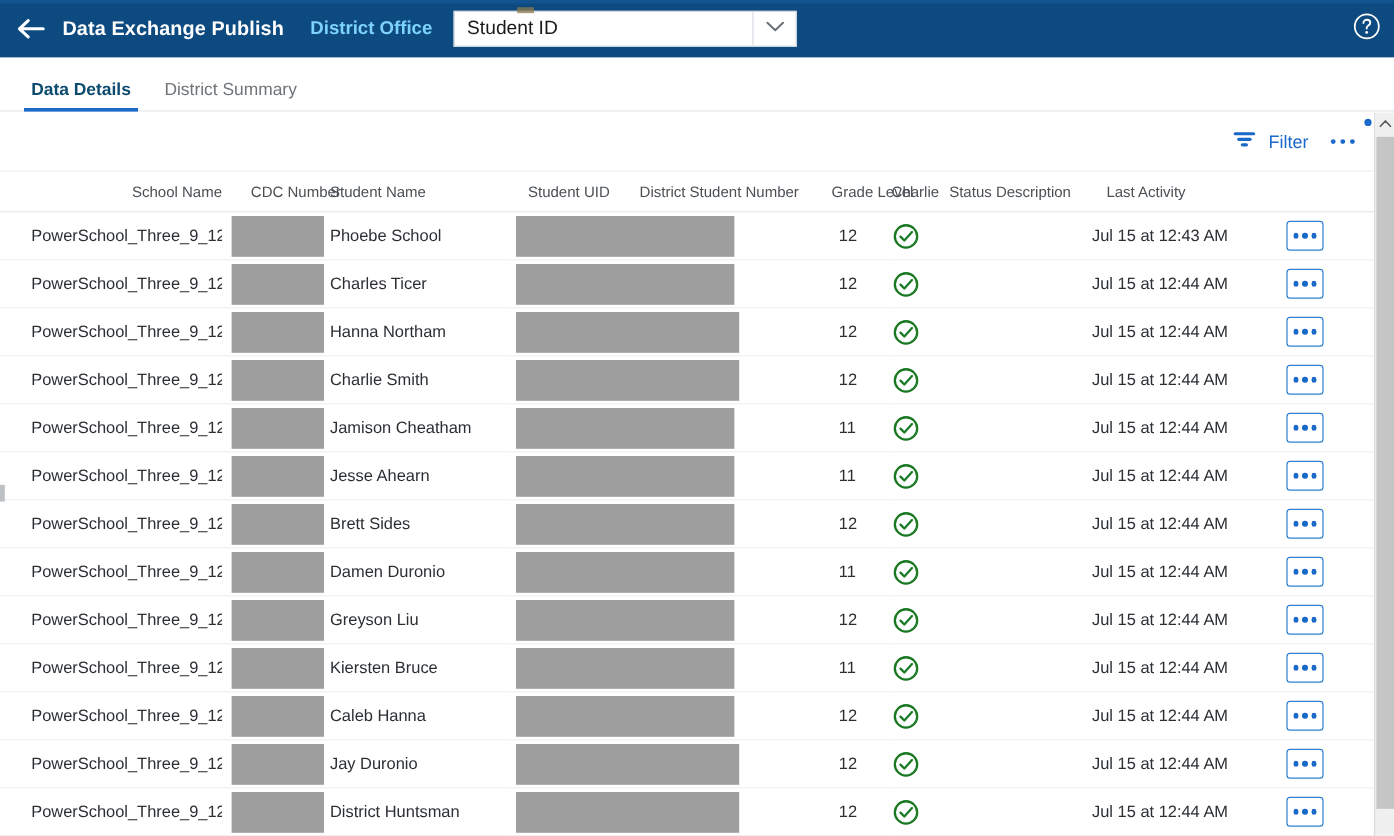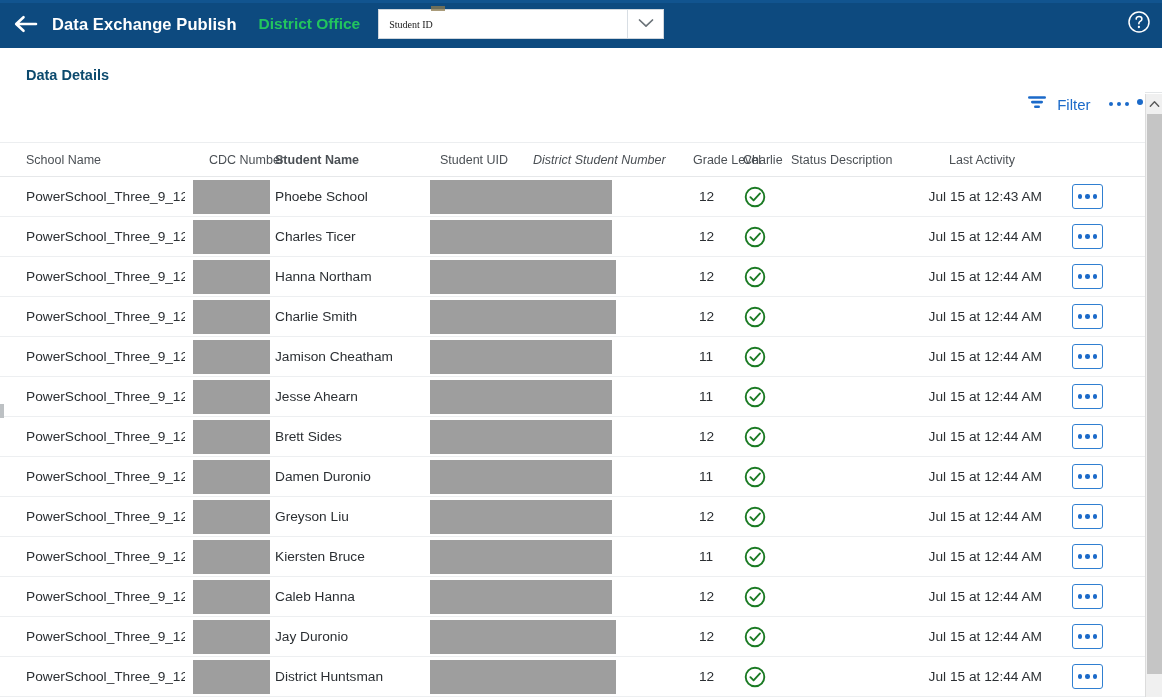--- a/index.html
+++ b/index.html
@@ -28,31 +28,31 @@
     display: flex; align-items: center; justify-content: center;
     cursor: pointer;
   }
   .back-btn svg { display: block; }
   .app-title {
     color: #ffffff; font-size: 16.5px; font-weight: bold;
     letter-spacing: .1px; white-space: nowrap;
     margin-right: 22px;
   }
   .org-name {
-    color: #22c55e; font-size: 15.5px; font-weight: bold;
+    color: #7dd3fc; font-size: 15.5px; font-weight: bold;
     white-space: nowrap; margin-right: 18px;
   }
   .select-wrap {
     position: relative; width: 286px; height: 30px;
     background: #ffffff; border: 1px solid #cfd6dd;
     display: flex; align-items: center;
   }
   .select-value {
-    flex: 1; padding-left: 10px; font-size: 10px; color: #1a1a1a;
-    white-space: nowrap; overflow: hidden; text-overflow: ellipsis; font-family: Liberation Serif, serif;
+    flex: 1; padding-left: 10px; font-size: 16px; color: #1a1a1a;
+    white-space: nowrap; overflow: hidden; text-overflow: ellipsis;
   }
   .select-arrow-box {
     width: 36px; height: 28px; border-left: 1px solid #d8dee4;
     display: flex; align-items: center; justify-content: center;
     cursor: pointer;
   }
   .sel-caret { display: block; }
   .select-notch {
     position: absolute; left: 52px; top: -4px; width: 14px; height: 5px;
     background: #8e7b4d; opacity: .75;
@@ -75,21 +75,21 @@
     font-size: 14.5px; color: #6f7478; cursor: pointer; white-space: nowrap;
   }
   .tab.active { color: #0c4a6e; font-weight: bold; }
   .tab.active::after {
     content: ""; position: absolute; left: 8px; right: 8px; bottom: -1px;
     height: 3px; background: #1b6ac9;
   }
 
   
   .toolbar {
-    position: absolute; left: 0; top: 80px; width: 1145px; height: 48px;
+    position: absolute; left: 0; top: 94px; width: 1145px; height: 48px;
     background: #ffffff;
     display: flex; align-items: center; justify-content: flex-end;
     padding-right: 14px;
   }
   .filter-group {
     display: flex; align-items: center; gap: 9px; cursor: pointer;
     margin-right: 16px;
   }
   .filter-label { color: #1b6ac9; font-size: 15px; }
   .more-dots {
@@ -113,40 +113,40 @@
     border-bottom: 1px solid #e6e8ea;
     white-space: nowrap;
   }
   tbody td {
     font-size: 13.7px; color: #2b2f33;
     height: 40px; padding: 0;
     border-bottom: 1px solid #edeff1;
     vertical-align: middle;
     white-space: nowrap; overflow: hidden;
   }
-  .c-school  { width: 185px; padding-left: 26px !important; }
+  .c-school  { width: 185px; padding-left: 26px !important; text-align: right; }
   .c-cdc     { width: 85px; }
   .c-name    { width: 152px; padding-left: 5px !important; }
   .c-uid     { width: 103px; }
-  .c-dsn     { width: 160px; font-style: italic; }
+  .c-dsn     { width: 160px; }
   .c-grade   { width: 58px; text-align: left; padding-left: 14px !important; }
   .c-status  { width: 42px; text-align: left; }
   .c-statdesc{ width: 125px; }
-  .c-last    { width: 140px; text-align: right; padding-right: 8px !important; }
+  .c-last    { width: 140px; padding-right: 8px !important; }
   .c-act     { width: 95px; text-align: left; padding-left: 22px !important; }
 
   thead .c-school   { padding-left: 26px !important; }
   thead .c-cdc      { padding-left: 24px !important; }
-  thead .c-name     { padding-left: 5px !important; font-weight: bold; }
+  thead .c-name     { padding-left: 5px !important; }
   thead .c-uid      { padding-left: 18px !important; }
   thead .c-dsn      { padding-left: 8px !important; }
   thead .c-grade    { padding-left: 8px !important; }
   thead .c-status   { padding-left: 0 !important; }
   thead .c-statdesc { padding-left: 6px !important; }
-  thead .c-last     { padding-left: 12px !important; text-align: center; }
+  thead .c-last     { padding-left: 12px !important; text-align: left; }
 
   
   .redact {
     display: block; background: #9e9e9e; height: 34px;
   }
   .redact.cdc { width: 92px; margin-left: 8px; }
   .redact.uid { width: 182px; margin-left: 8px; }
 
   .check-icon { display: block; }
 
@@ -219,20 +219,23 @@
           <path d="M9.2 9.1c0-1.6 1.3-2.6 2.9-2.6s2.8 1 2.8 2.4c0 1.3-.8 1.9-1.8 2.5-.9.6-1.2 1-1.2 1.9v.4" fill="none" stroke="#ffffff" stroke-width="1.6" stroke-linecap="round"></path>
           <circle cx="11.9" cy="17" r="1.15" fill="#ffffff"></circle>
         </svg>
       </span>
     </div>
   </div>
 
   <div class="tabbar">
     <div class="tab active">
       <span>Data Details</span>
+    </div>
+    <div class="tab">
+      <span>District Summary</span>
     </div>
   </div>
 
   <div class="toolbar">
     <div class="filter-group">
       <span>
         <svg width="22" height="18" viewBox="0 0 22 18">
           <rect x="2" y="3.2" width="18" height="2.6" rx="1.3" fill="#1b6ac9"></rect>
           <rect x="5" y="7.8" width="12" height="2.6" rx="1.3" fill="#1b6ac9"></rect>
           <rect x="8" y="12.4" width="6" height="2.6" rx="1.3" fill="#1b6ac9"></rect>

